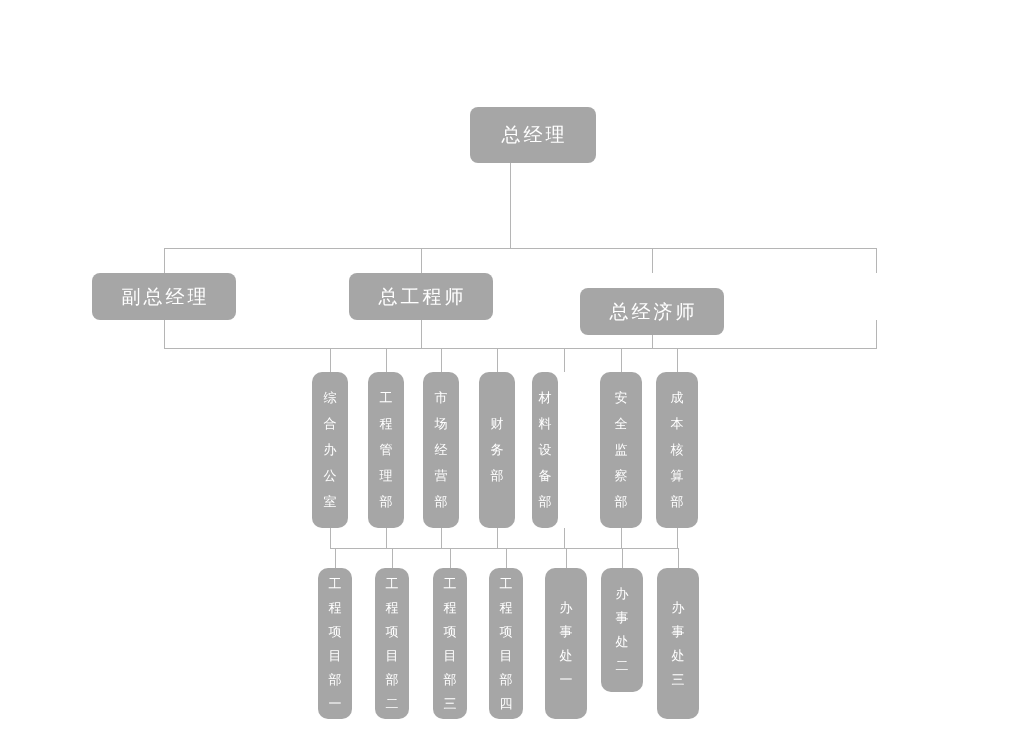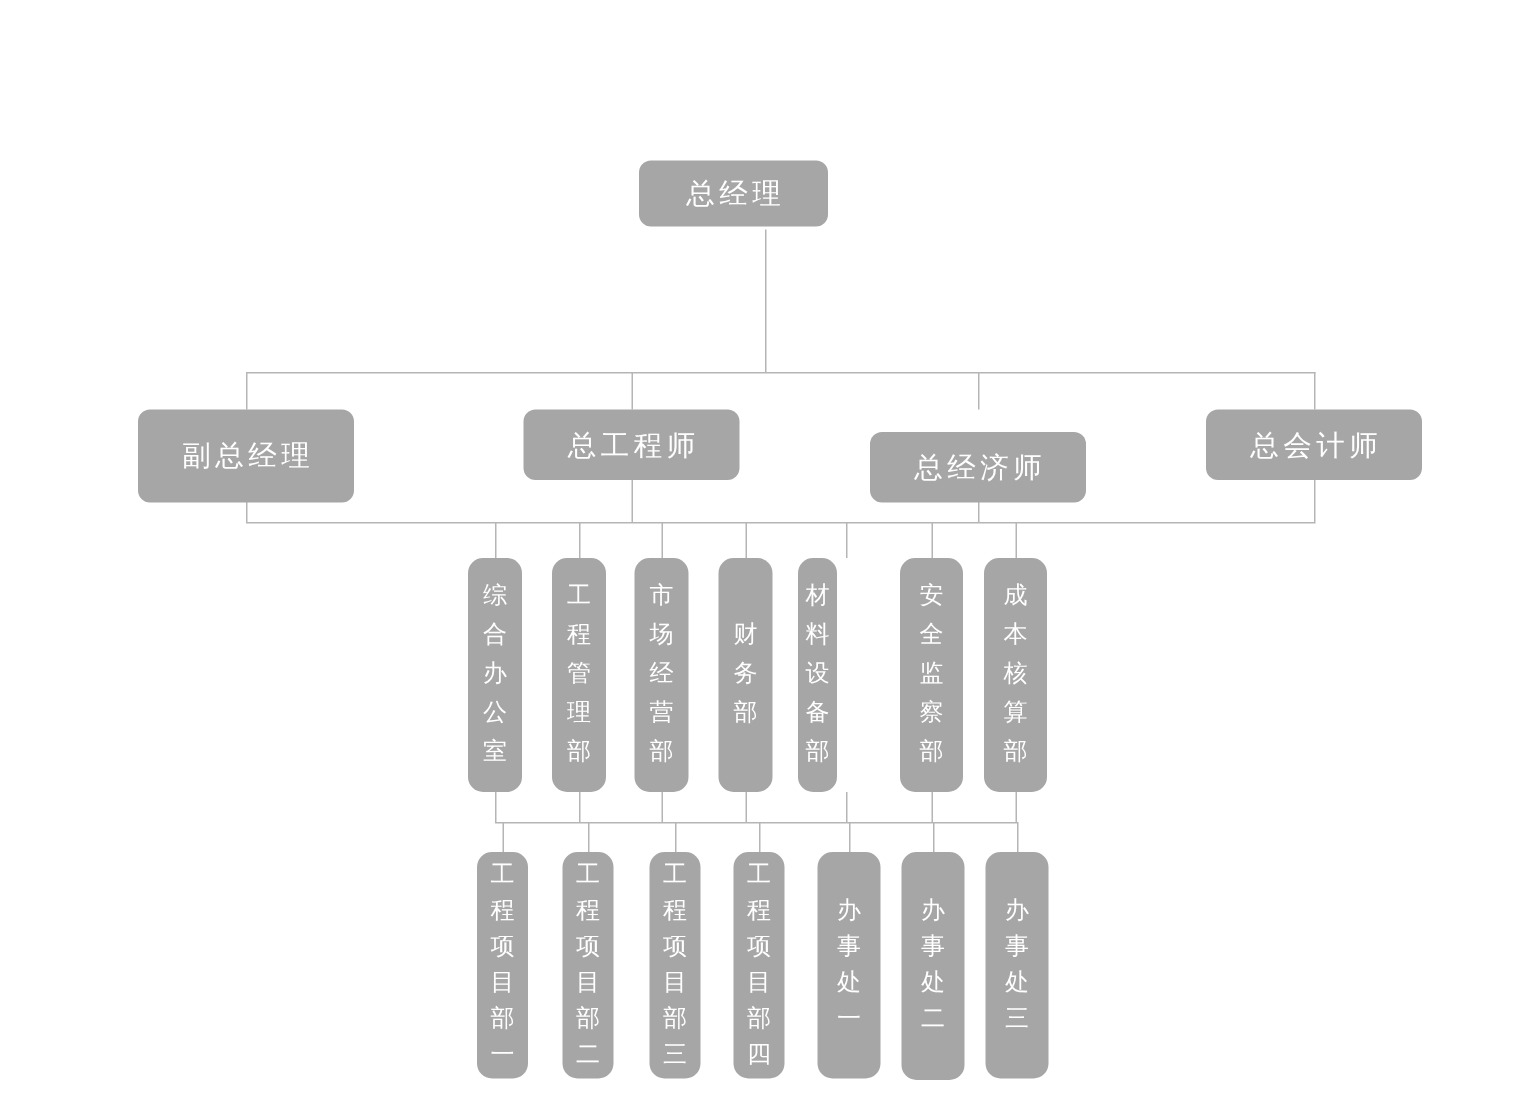--- a/index.html
+++ b/index.html
@@ -53,21 +53,21 @@
     justify-content: center;
   }
   .hnode {
     font-size: 19px;
     letter-spacing: 3px;
     text-indent: 3px;
     white-space: nowrap;
   }
   .vnode {
     border-radius: 10px;
-    font-size: 16px;
+    font-size: 13px;
   }
   .vnode .vtext {
     width: 1.05em;
     word-break: break-all;
     text-align: center;
   }
   .l3 .vtext { line-height: 26px; }
   .l4 .vtext { line-height: 24px; }
 </style>
 </head>
@@ -111,35 +111,32 @@
 
     <div class="vl" style="left:335px;top:548px;height:20px"></div>
     <div class="vl" style="left:392px;top:548px;height:20px"></div>
     <div class="vl" style="left:450px;top:548px;height:20px"></div>
     <div class="vl" style="left:506px;top:548px;height:20px"></div>
     <div class="vl" style="left:566px;top:548px;height:20px"></div>
     <div class="vl" style="left:622px;top:548px;height:20px"></div>
     <div class="vl" style="left:678px;top:548px;height:20px"></div>
   </div>
 
-  <div class="node hnode" style="left:426px;top:107px;width:126px;height:44px">
+  <div class="node hnode" style="left:470px;top:107px;width:126px;height:56px">
     <span>总经理</span>
   </div>
 
-  <div class="node hnode" style="left:92px;top:273px;width:144px;height:62px">
+  <div class="node hnode" style="left:92px;top:273px;width:144px;height:47px">
     <span>副总经理</span>
   </div>
   <div class="node hnode" style="left:349px;top:273px;width:144px;height:47px">
     <span>总工程师</span>
   </div>
   <div class="node hnode" style="left:580px;top:288px;width:144px;height:47px">
     <span>总经济师</span>
-  </div>
-  <div class="node hnode" style="left:804px;top:273px;width:144px;height:47px">
-    <span>总会计师</span>
   </div>
 
   <div class="node vnode l3" style="left:312px;top:372px;width:36px;height:156px">
     <div class="vtext">综合办公室</div>
   </div>
   <div class="node vnode l3" style="left:368px;top:372px;width:36px;height:156px">
     <div class="vtext">工程管理部</div>
   </div>
   <div class="node vnode l3" style="left:423px;top:372px;width:36px;height:156px">
     <div class="vtext">市场经营部</div>
@@ -165,20 +162,20 @@
   </div>
   <div class="node vnode l4" style="left:433px;top:568px;width:34px;height:151px">
     <div class="vtext">工程项目部三</div>
   </div>
   <div class="node vnode l4" style="left:489px;top:568px;width:34px;height:151px">
     <div class="vtext">工程项目部四</div>
   </div>
   <div class="node vnode l4" style="left:545px;top:568px;width:42px;height:151px">
     <div class="vtext">办事处一</div>
   </div>
-  <div class="node vnode l4" style="left:601px;top:568px;width:42px;height:152px">
+  <div class="node vnode l4" style="left:601px;top:568px;width:42px;height:124px">
     <div class="vtext">办事处二</div>
   </div>
   <div class="node vnode l4" style="left:657px;top:568px;width:42px;height:151px">
     <div class="vtext">办事处三</div>
   </div>
 
 </div>
 
 </body></html>

